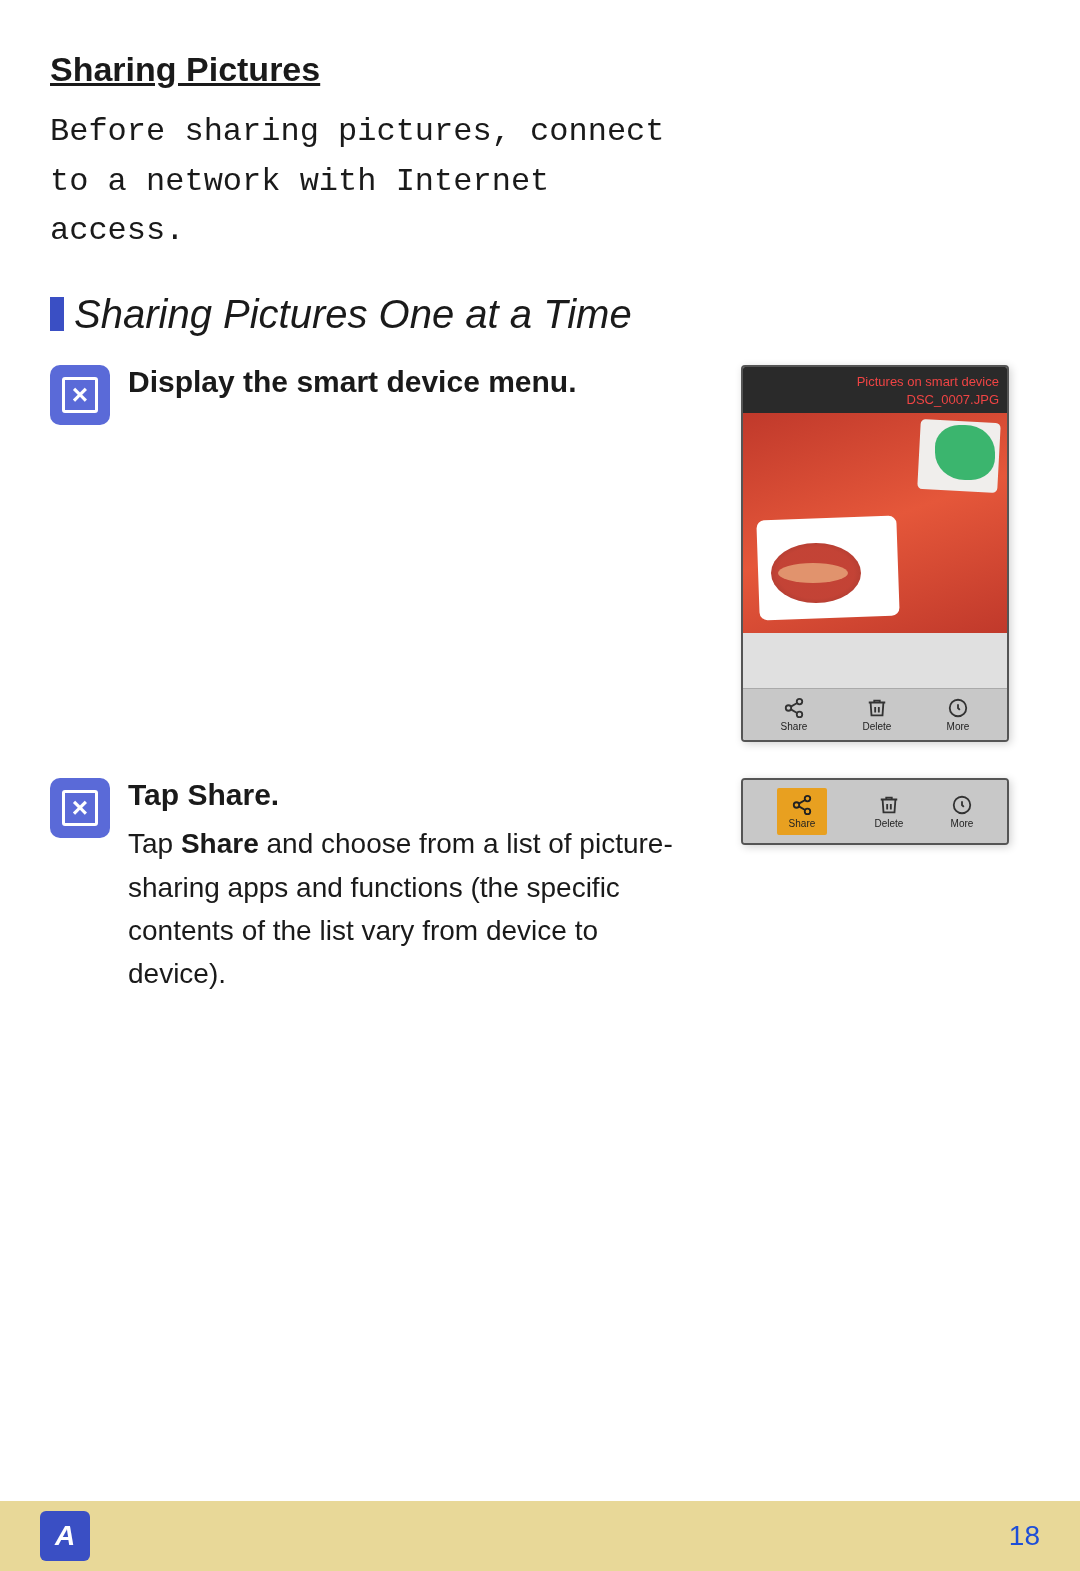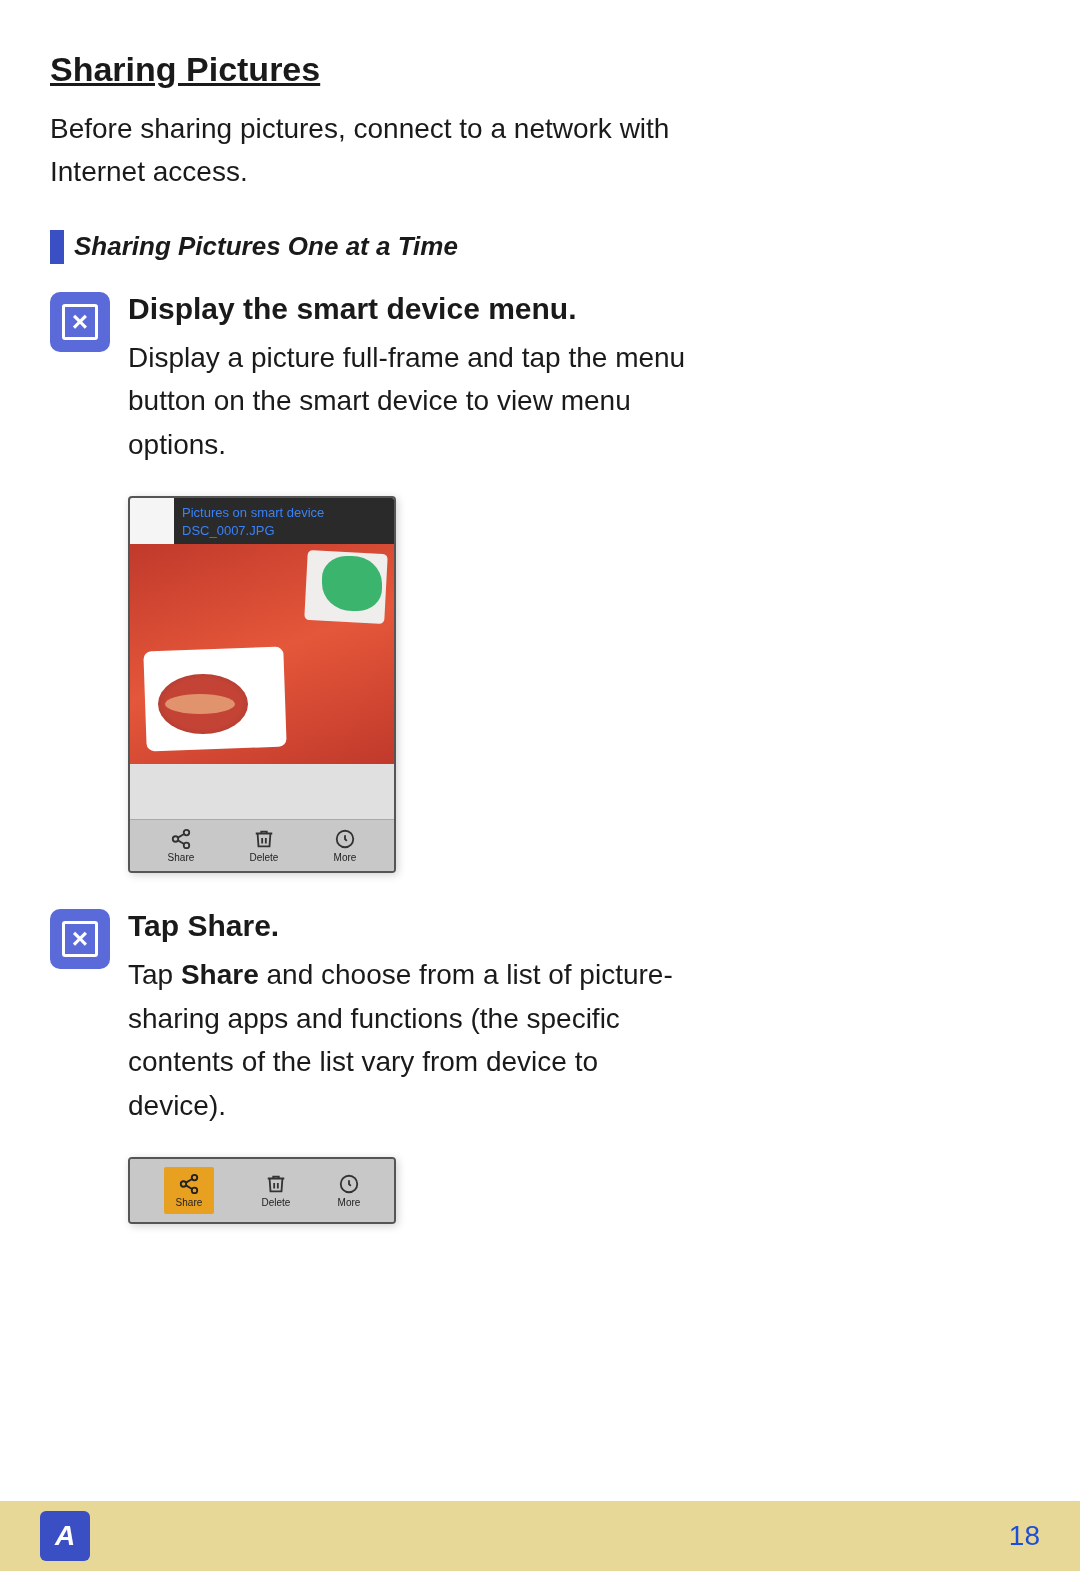--- a/index.html
+++ b/index.html
@@ -21,44 +21,45 @@
     }
 
     .page-title {
       font-size: 34px;
       font-weight: bold;
       text-decoration: underline;
       margin-bottom: 18px;
     }
 
     .intro-text {
-      font-size: 28px;
+      font-size: 32px;
       line-height: 1.55;
       margin-bottom: 36px;
       max-width: 620px;
+      font-family: Liberation Mono, monospace;
     }
 
     .section-heading {
       display: flex;
       align-items: center;
       gap: 10px;
       margin-bottom: 28px;
     }
 
     .section-bar {
       width: 14px;
       height: 34px;
       background: #3a4fc4;
       flex-shrink: 0;
     }
 
     .section-heading-text {
-      font-size: 26px;
+      font-size: 40px;
       font-style: italic;
-      font-weight: bold;
+      font-weight: normal;
       color: #1a1a1a;
     }
 
     .step {
       display: flex;
       gap: 0px;
       margin-bottom: 36px;
       align-items: flex-start;
     }
 
@@ -103,21 +104,20 @@
     .step-body {
       font-size: 28px;
       line-height: 1.55;
       max-width: 560px;
     }
 
     .step-row {
       display: flex;
       gap: 30px;
       align-items: flex-start;
-      flex-direction: column;
     }
 
     .step-text-col {
       flex: 1;
     }
 
     .step-image-col {
       flex-shrink: 0;
     }
 
@@ -126,26 +126,25 @@
       width: 268px;
       border: 2px solid #555;
       background: #f5f5f5;
       border-radius: 4px;
       overflow: hidden;
       box-shadow: 2px 2px 8px rgba(0,0,0,0.18);
     }
 
     .phone-header-bar {
       background: #2a2a2a;
-      color: #3b82f6;
+      color: #ef4444;
       font-size: 13px;
-      text-align: left;
+      text-align: right;
       padding: 6px 8px 4px 8px;
       line-height: 1.4;
-      margin-left: 44px;
     }
 
     .phone-image-area {
       width: 100%;
       height: 220px;
       background: linear-gradient(135deg, #c0392b 0%, #e74c3c 40%, #d35400 100%);
       position: relative;
       overflow: hidden;
     }
 
@@ -257,21 +256,20 @@
     <span class="section-heading-text">Sharing Pictures One at a Time</span>
   </div>
 
   <div class="step">
     <div class="step-icon">
       <div class="step-icon-inner"></div>
     </div>
     <div class="step-row" style="width:100%;">
       <div class="step-text-col">
         <div class="step-title">Display the smart device menu.</div>
-        <p class="step-body">Display a picture full-frame and tap the menu button on the smart device to view menu options.</p>
       </div>
       <div class="step-image-col">
         <div class="phone-screen-1">
           <div class="phone-header-bar">
             <div>Pictures on smart device</div>
             <div>DSC_0007.JPG</div>
           </div>
           <div class="phone-image-area">
 
             <div style="position:absolute;top:0;left:0;right:0;bottom:0;background:linear-gradient(160deg,#c0392b 0%,#e5573a 50%,#c0392b 100%);"></div>

